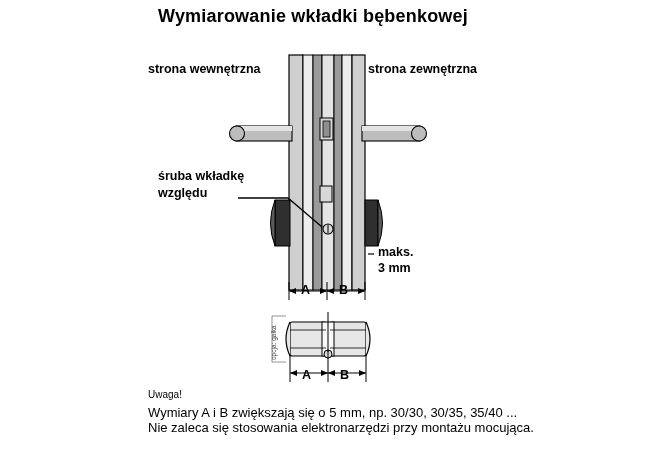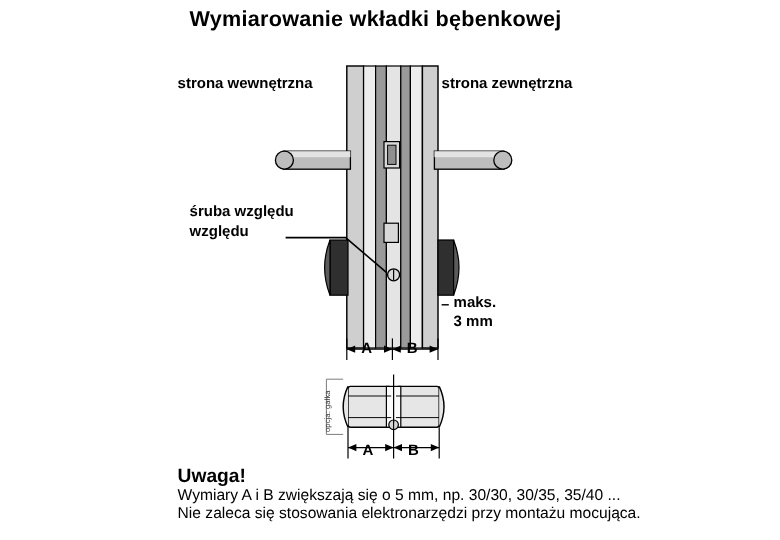--- a/index.html
+++ b/index.html
@@ -54,22 +54,22 @@
     top: 244px;
     line-height: 16px;
     white-space: normal;
     width: 70px;
   }
 
   .note-title {
     position: absolute;
     left: 148px;
     top: 389px;
-    font-size: 16px;
-    font-weight: bold;
+    font-size: 10px;
+    font-weight: normal;
   }
   .note-lines {
     position: absolute;
     left: 148px;
     top: 405px;
     font-size: 13px;
     line-height: 15px;
     width: 470px;
   }
   .note-lines div { white-space: nowrap; }
@@ -96,21 +96,21 @@
 <body>
 
 <div id="root">
 
   <div class="title">Wymiarowanie wkładki bębenkowej</div>
 
   <div class="lbl lbl-inner">strona wewnętrzna</div>
   <div class="lbl lbl-outer">strona zewnętrzna</div>
 
   <div class="lbl lbl-screw">
-    <span>śruba względu</span><br>
+    <span>śruba wkładkę</span><br>
     <span>względu</span>
   </div>
 
   <div class="lbl lbl-max">
     <span>maks.</span><br>
     <span>3 mm</span>
   </div>
 
   <svg width="650" height="450" viewBox="0 0 650 450">
 

